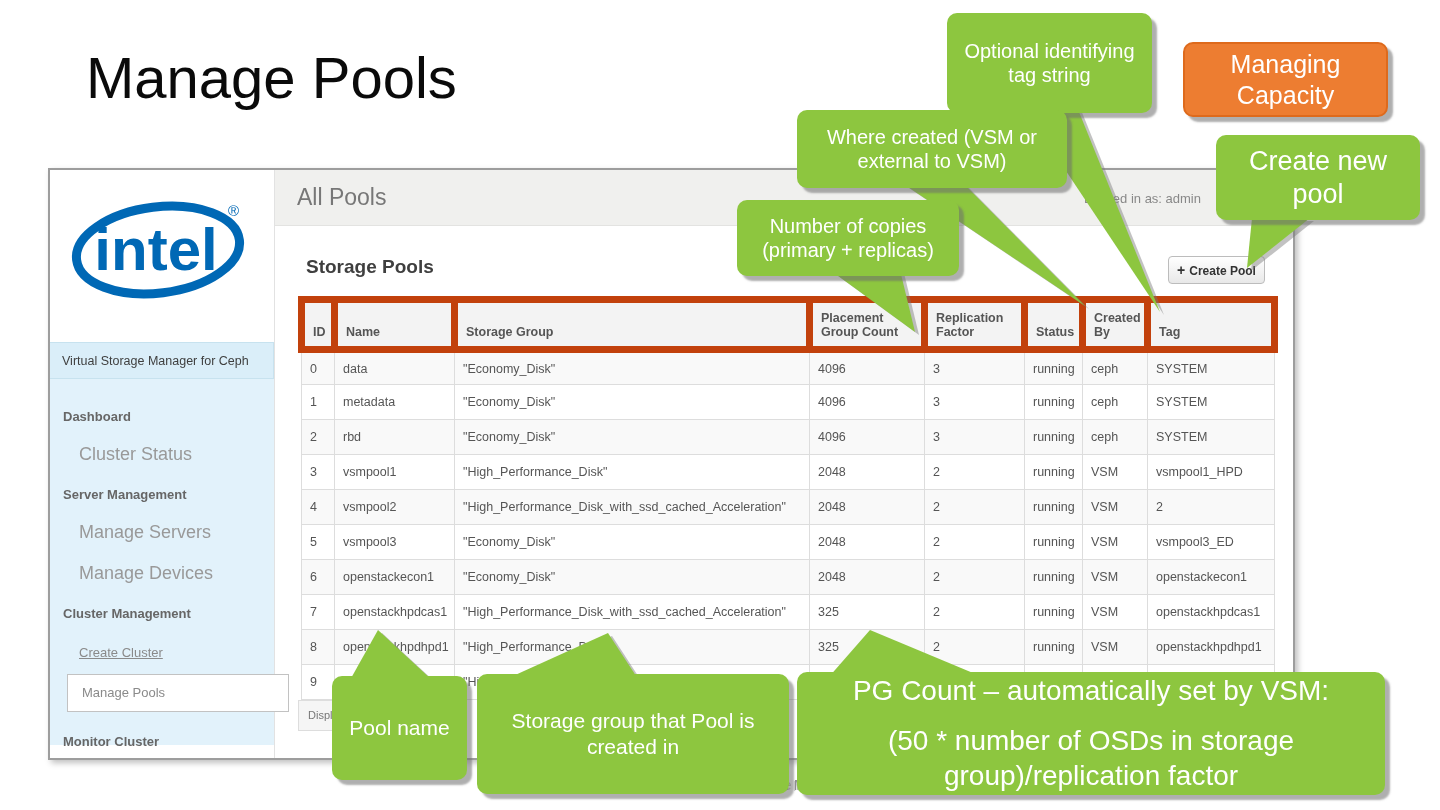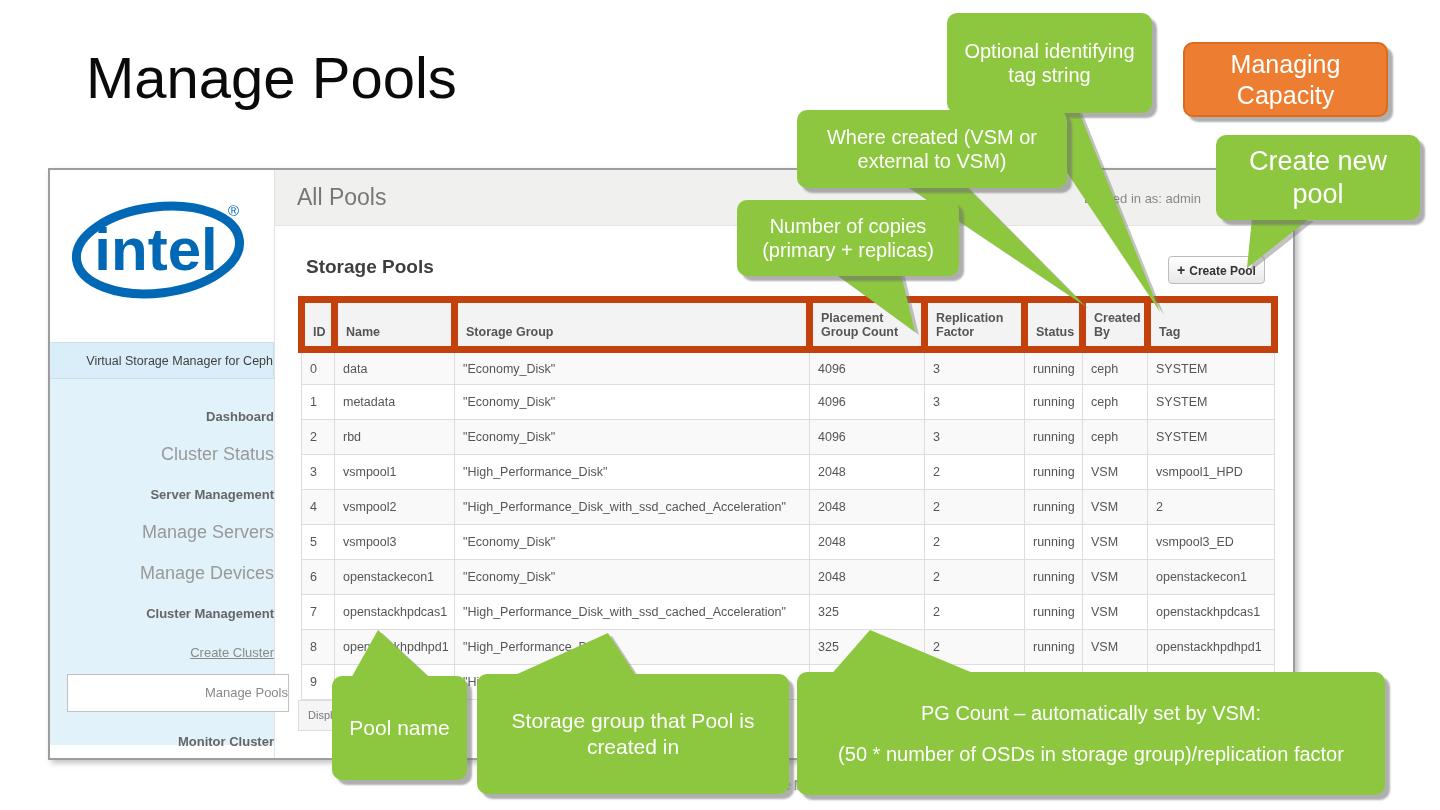--- a/index.html
+++ b/index.html
@@ -16,21 +16,21 @@
   .page-num { position:absolute; right:128px; top:776px; font-size:15px; color:#8f8f8f;
               text-shadow:2px 0 0 rgba(160,160,160,.7); }
 
   
   .app { position:absolute; left:48px; top:168px; width:1247px; height:592px;
          background:#fff; border:2px solid #9d9d9d; box-shadow:3px 3px 6px rgba(0,0,0,.25); z-index:1; }
 
   
   .sidebar { position:absolute; left:0; top:0; width:225px; height:100%; background:#fff; border-right:1px solid #e2e2e2; }
   .logo-box { position:absolute; left:21px; top:16px; width:178px; height:124px; background:#fff; }
-  .side-blue { position:absolute; left:0; top:172px; width:100%; bottom:13px; background:#e2f2fb;text-align:right; }
+  .side-blue { position:absolute; left:0; top:172px; width:100%; bottom:13px; background:#e2f2fb; }
   .product-tab { height:37px; line-height:37px; padding-left:12px; font-size:12.5px; color:#3f3f3f;
                  background:#daeef9; border:1px solid #c7e2ef; border-left:none; }
   .nav { padding-top:8px; }
   .nav-heading { margin:22px 0 0 13px; font-size:13px; font-weight:bold; color:#666; }
   .nav-link { margin:20px 0 0 29px; font-size:18px; color:#999; }
   .nav-link-underline { margin:24px 0 0 29px; font-size:13px; color:#8a8a8a; text-decoration:underline; }
   .nav-selected { position:relative; margin:14px 0 0 17px; width:222px; height:38px; line-height:36px;
                   background:#fff; border:1px solid #c2c2c2; padding-left:14px; font-size:13px; color:#8a8a8a; z-index:3; }
 
   
@@ -263,20 +263,20 @@
   <div class="co co-green" style="left:797px; top:110px; width:270px; height:78px; font-size:20px;">Where created (VSM or external to VSM)</div>
 
   <div class="co co-green" style="left:737px; top:200px; width:222px; height:76px; font-size:20px;">Number of copies (primary + replicas)</div>
 
   <div class="co co-green" style="left:1216px; top:135px; width:204px; height:85px; font-size:27px;">Create new pool</div>
 
   <div class="co co-green" style="left:332px; top:676px; width:135px; height:104px; font-size:21px;">Pool name</div>
 
   <div class="co co-green" style="left:477px; top:674px; width:312px; height:120px; font-size:21px;">Storage group that Pool is created in</div>
 
-  <div class="co co-green" style="left:797px; top:672px; width:588px; height:123px; font-size:20px; flex-direction:column;gap:16px;">
+  <div class="co co-green" style="left:797px; top:672px; width:588px; height:123px; font-size:28px; flex-direction:column;gap:16px;">
     <div>PG Count – automatically set by VSM:</div>
     <div>(50 * number of OSDs in storage group)/replication factor</div>
   </div>
 
   <div class="slide-footer">Intel Confidential – Virtual Storage Manager 0.5</div>
   <div class="page-num">27</div>
 </div>
 
 </body></html>

